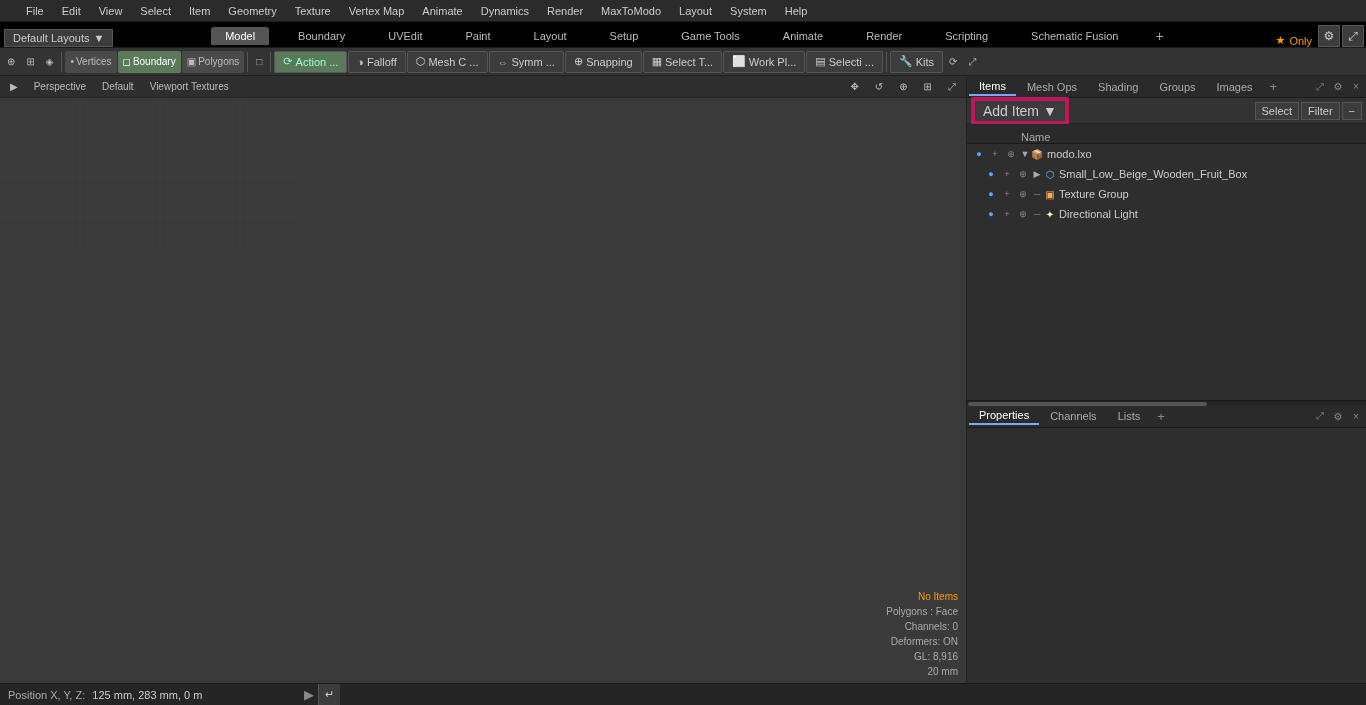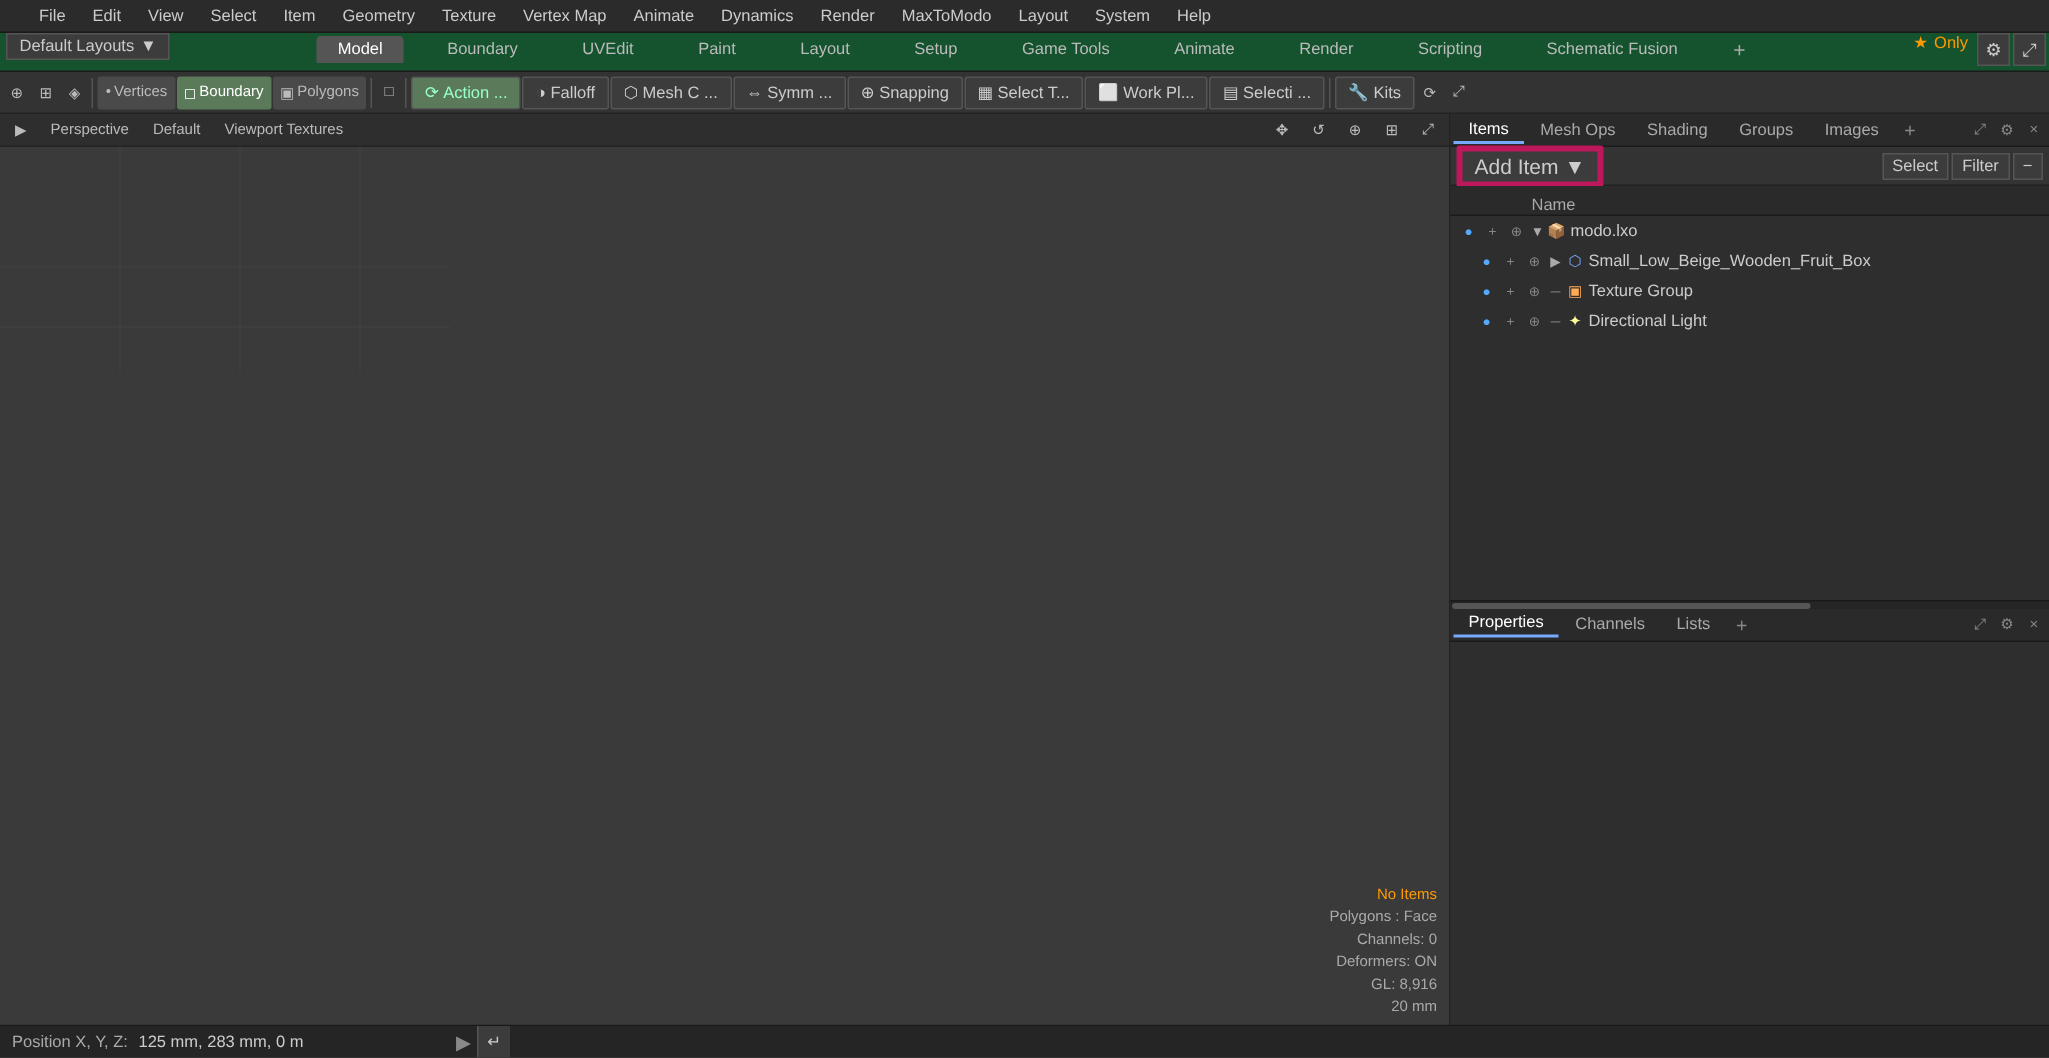--- a/index.html
+++ b/index.html
@@ -3,21 +3,21 @@
   <meta charset="utf-8">
   <style>
     * { margin: 0; padding: 0; box-sizing: border-box; }
     body { width: 1366px; height: 705px; background: #3a3a3a; font-family: 'Segoe UI', Arial, sans-serif; font-size: 11px; color: #ccc; overflow: hidden; }
 
     
     #menu-bar { display: flex; align-items: center; height: 22px; background: #2b2b2b; border-bottom: 1px solid #1a1a1a; padding: 0 18px; gap: 2px; }
     .menu-item { padding: 2px 8px; color: #ccc; cursor: pointer; font-size: 11px; }
 
     
-    #layout-row { display: flex; align-items: flex-start; height: 26px; background: #14532d; border-bottom: 1px solid #1a1a1a; }
+    #layout-row { display: flex; align-items: flex-end; height: 26px; background: #000000; border-bottom: 1px solid #1a1a1a; }
     .layout-dropdown { display: flex; align-items: center; padding: 2px 8px; background: #3c3c3c; border: 1px solid #555; color: #ccc; font-size: 11px; margin-left: 4px; cursor: pointer; gap: 4px; }
     .layout-tabs { display: flex; flex: 1; align-items: center; justify-content: center; gap: 15px; }
     .layout-tab { padding: 3px 14px; color: #bbb; font-size: 11px; cursor: pointer; border-radius: 3px 3px 0 0; }
     .layout-tab.active { background: #555; color: #fff; }
     .layout-tab-plus { padding: 3px 8px; color: #aaa; font-size: 14px; cursor: pointer; }
     .star-only { display: flex; align-items: center; gap: 4px; padding: 0 6px; color: #f90; font-size: 11px; cursor: pointer; }
     .layout-end-btn { width: 22px; height: 22px; display: flex; align-items: center; justify-content: center; background: #3c3c3c; border: 1px solid #555; cursor: pointer; color: #ccc; font-size: 12px; margin-right: 2px; }
 
     
     #toolbar1 { display: flex; align-items: center; height: 28px; background: #333; border-bottom: 1px solid #222; padding: 0 2px; gap: 1px; }

